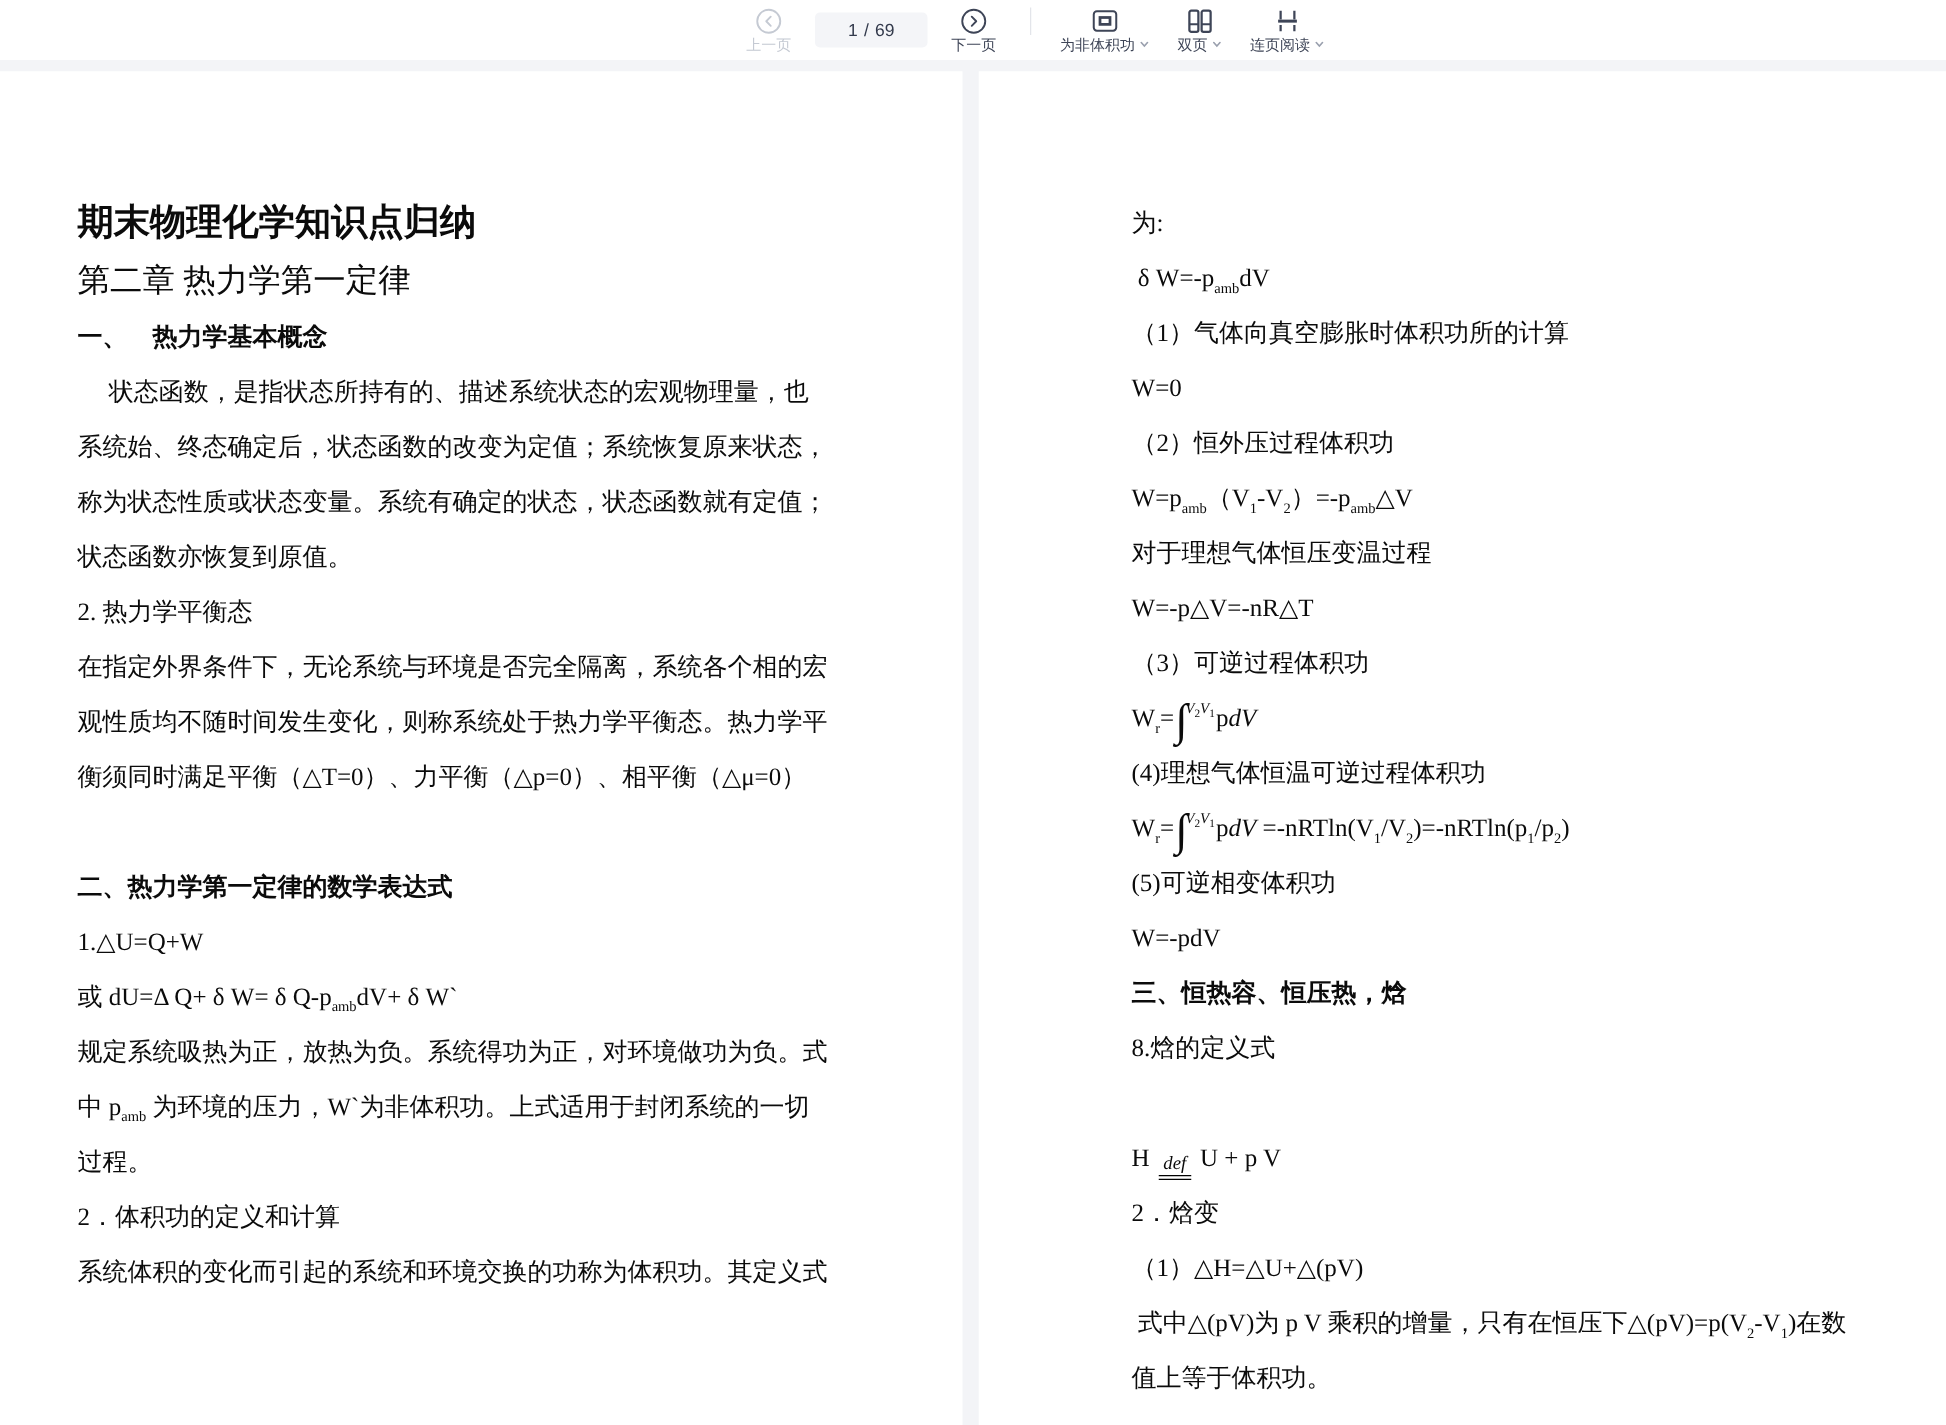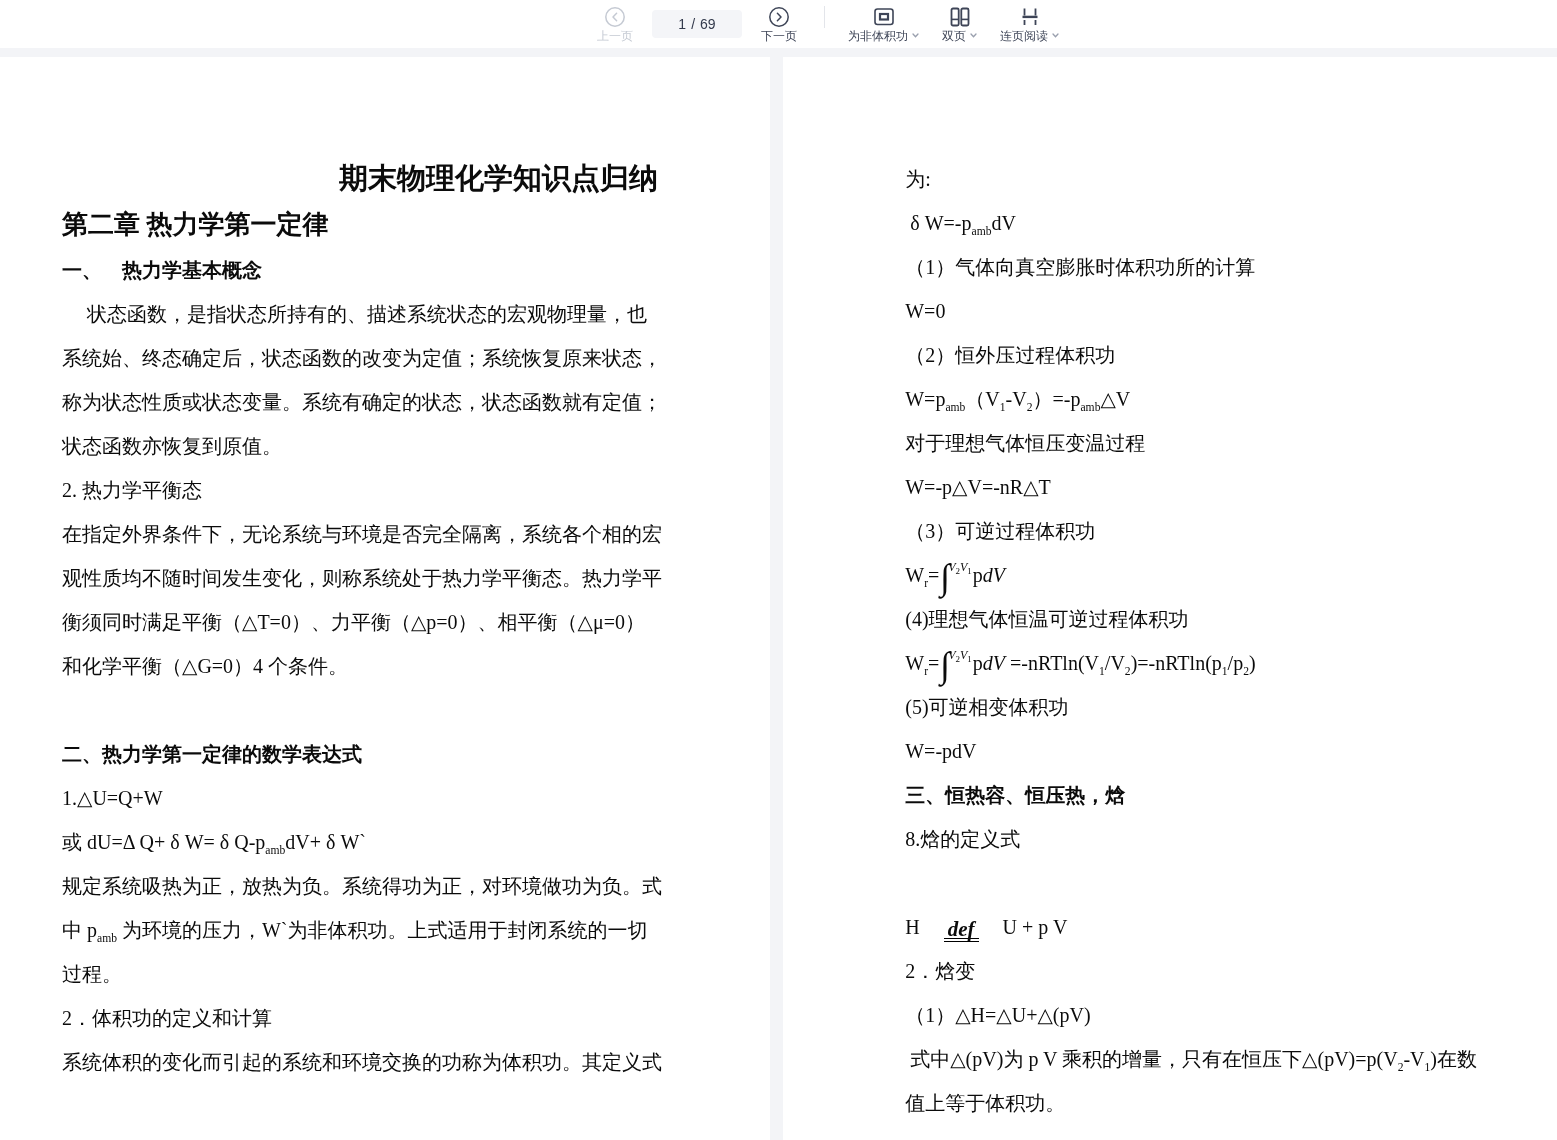--- a/index.html
+++ b/index.html
@@ -45,38 +45,38 @@
   .page-right{width:780px;margin-left:13px;padding:100px 0 0 122px;}
   .page-left .col{width:596px;}
   .page-right .col{width:600px;}
 
   
   .ln{
     font-family:"Liberation Serif","DejaVu Serif",serif;
     color:var(--doc-text);font-size:20px;height:44px;line-height:44px;
     white-space:pre;
   }
-  .ln.title{font-size:29px;font-weight:bold;text-align:right;height:48px;line-height:48px;}
-  .ln.chapter{font-size:26px;font-weight:bold;height:46px;line-height:46px;}
+  .ln.title{font-size:29px;font-weight:bold;text-align:left;height:48px;line-height:48px;}
+  .ln.chapter{font-size:26px;font-weight:normal;height:46px;line-height:46px;}
   .ln.h1{font-weight:bold;}
   .ln sub{font-size:0.58em;line-height:0;}
   .ln i{font-style:italic;}
 
   
   .ig{display:inline-flex;align-items:center;vertical-align:middle;margin:0 1px;}
   .is{font-size:36px;line-height:36px;font-family:"Liberation Serif",serif;}
   .il{display:inline-flex;justify-content:space-between;height:36px;
       font-size:12px;line-height:12px;margin-left:-2px;padding-top:2px;}
   .il i{font-size:12px;}
   .il sub{font-size:9px;}
 
   
   .def{
-    display:inline-block;font-style:italic;font-weight:bold;font-size:21px;
-    line-height:18px;border-bottom:4px double #000;padding:0 4px;margin:0 24px;
+    display:inline-block;font-style:italic;font-weight:normal;font-size:15px;
+    line-height:18px;border-bottom:4px double #000;padding:0 4px;margin:0 7px;
     vertical-align:-2px;
   }
 </style>
 </head>
 <body>
 
 <div class="toolbar">
 
   <div class="tb-item disabled">
     <span class="tb-icon">
@@ -169,21 +169,20 @@
           <div class="ln chapter">第二章 热力学第一定律</div>
           <div class="ln h1">一、　热力学基本概念</div>
           <div class="ln">　 状态函数，是指状态所持有的、描述系统状态的宏观物理量，也</div>
           <div class="ln">系统始、终态确定后，状态函数的改变为定值；系统恢复原来状态，</div>
           <div class="ln">称为状态性质或状态变量。系统有确定的状态，状态函数就有定值；</div>
           <div class="ln">状态函数亦恢复到原值。</div>
           <div class="ln">2. 热力学平衡态</div>
           <div class="ln">在指定外界条件下，无论系统与环境是否完全隔离，系统各个相的宏</div>
           <div class="ln">观性质均不随时间发生变化，则称系统处于热力学平衡态。热力学平</div>
           <div class="ln">衡须同时满足平衡（△T=0）、力平衡（△p=0）、相平衡（△μ=0）</div>
-          <div class="ln">和化学平衡（△G=0）4 个条件。</div>
           <div class="ln" style="visibility: hidden;">&nbsp;</div>
           <div class="ln h1">二、热力学第一定律的数学表达式</div>
           <div class="ln">1.△U=Q+W</div>
           <div class="ln">或 dU=Δ Q+ δ W= δ Q-p<sub>amb</sub>dV+ δ W`</div>
           <div class="ln">规定系统吸热为正，放热为负。系统得功为正，对环境做功为负。式</div>
           <div class="ln">中 p<sub>amb</sub> 为环境的压力，W`为非体积功。上式适用于封闭系统的一切</div>
           <div class="ln">过程。</div>
           <div class="ln">2．体积功的定义和计算</div>
           <div class="ln">系统体积的变化而引起的系统和环境交换的功称为体积功。其定义式</div>
         </div>

